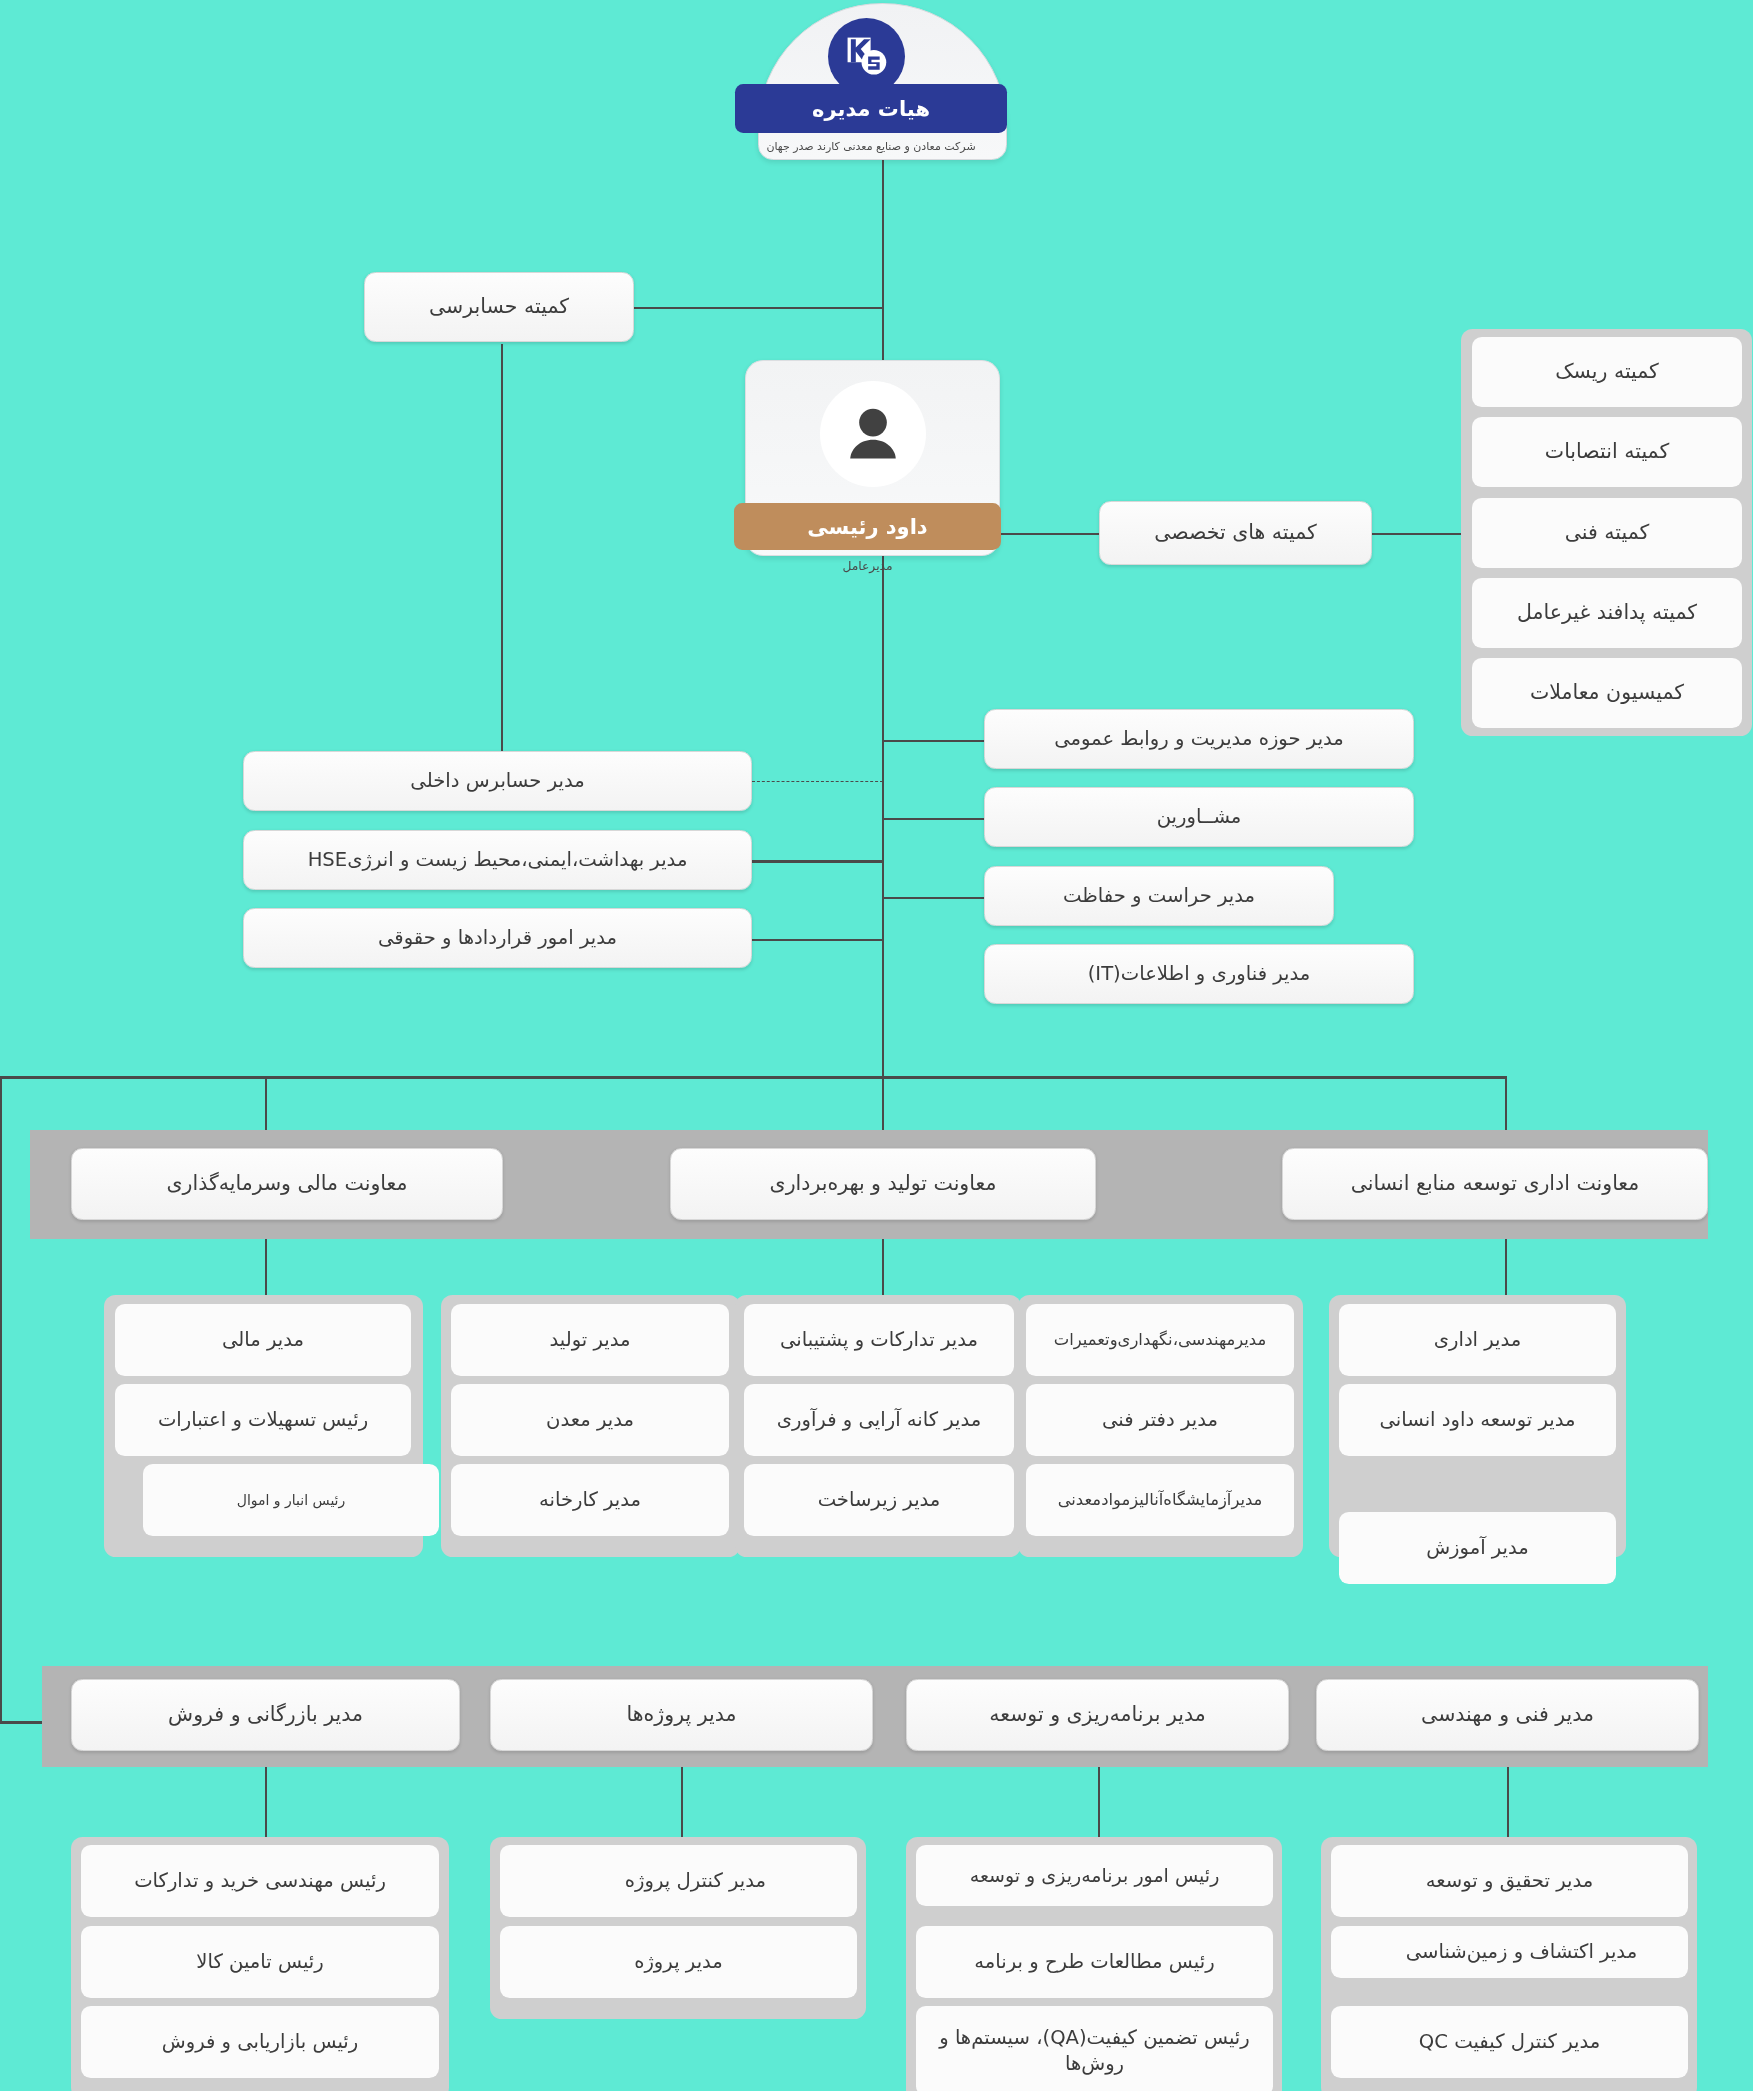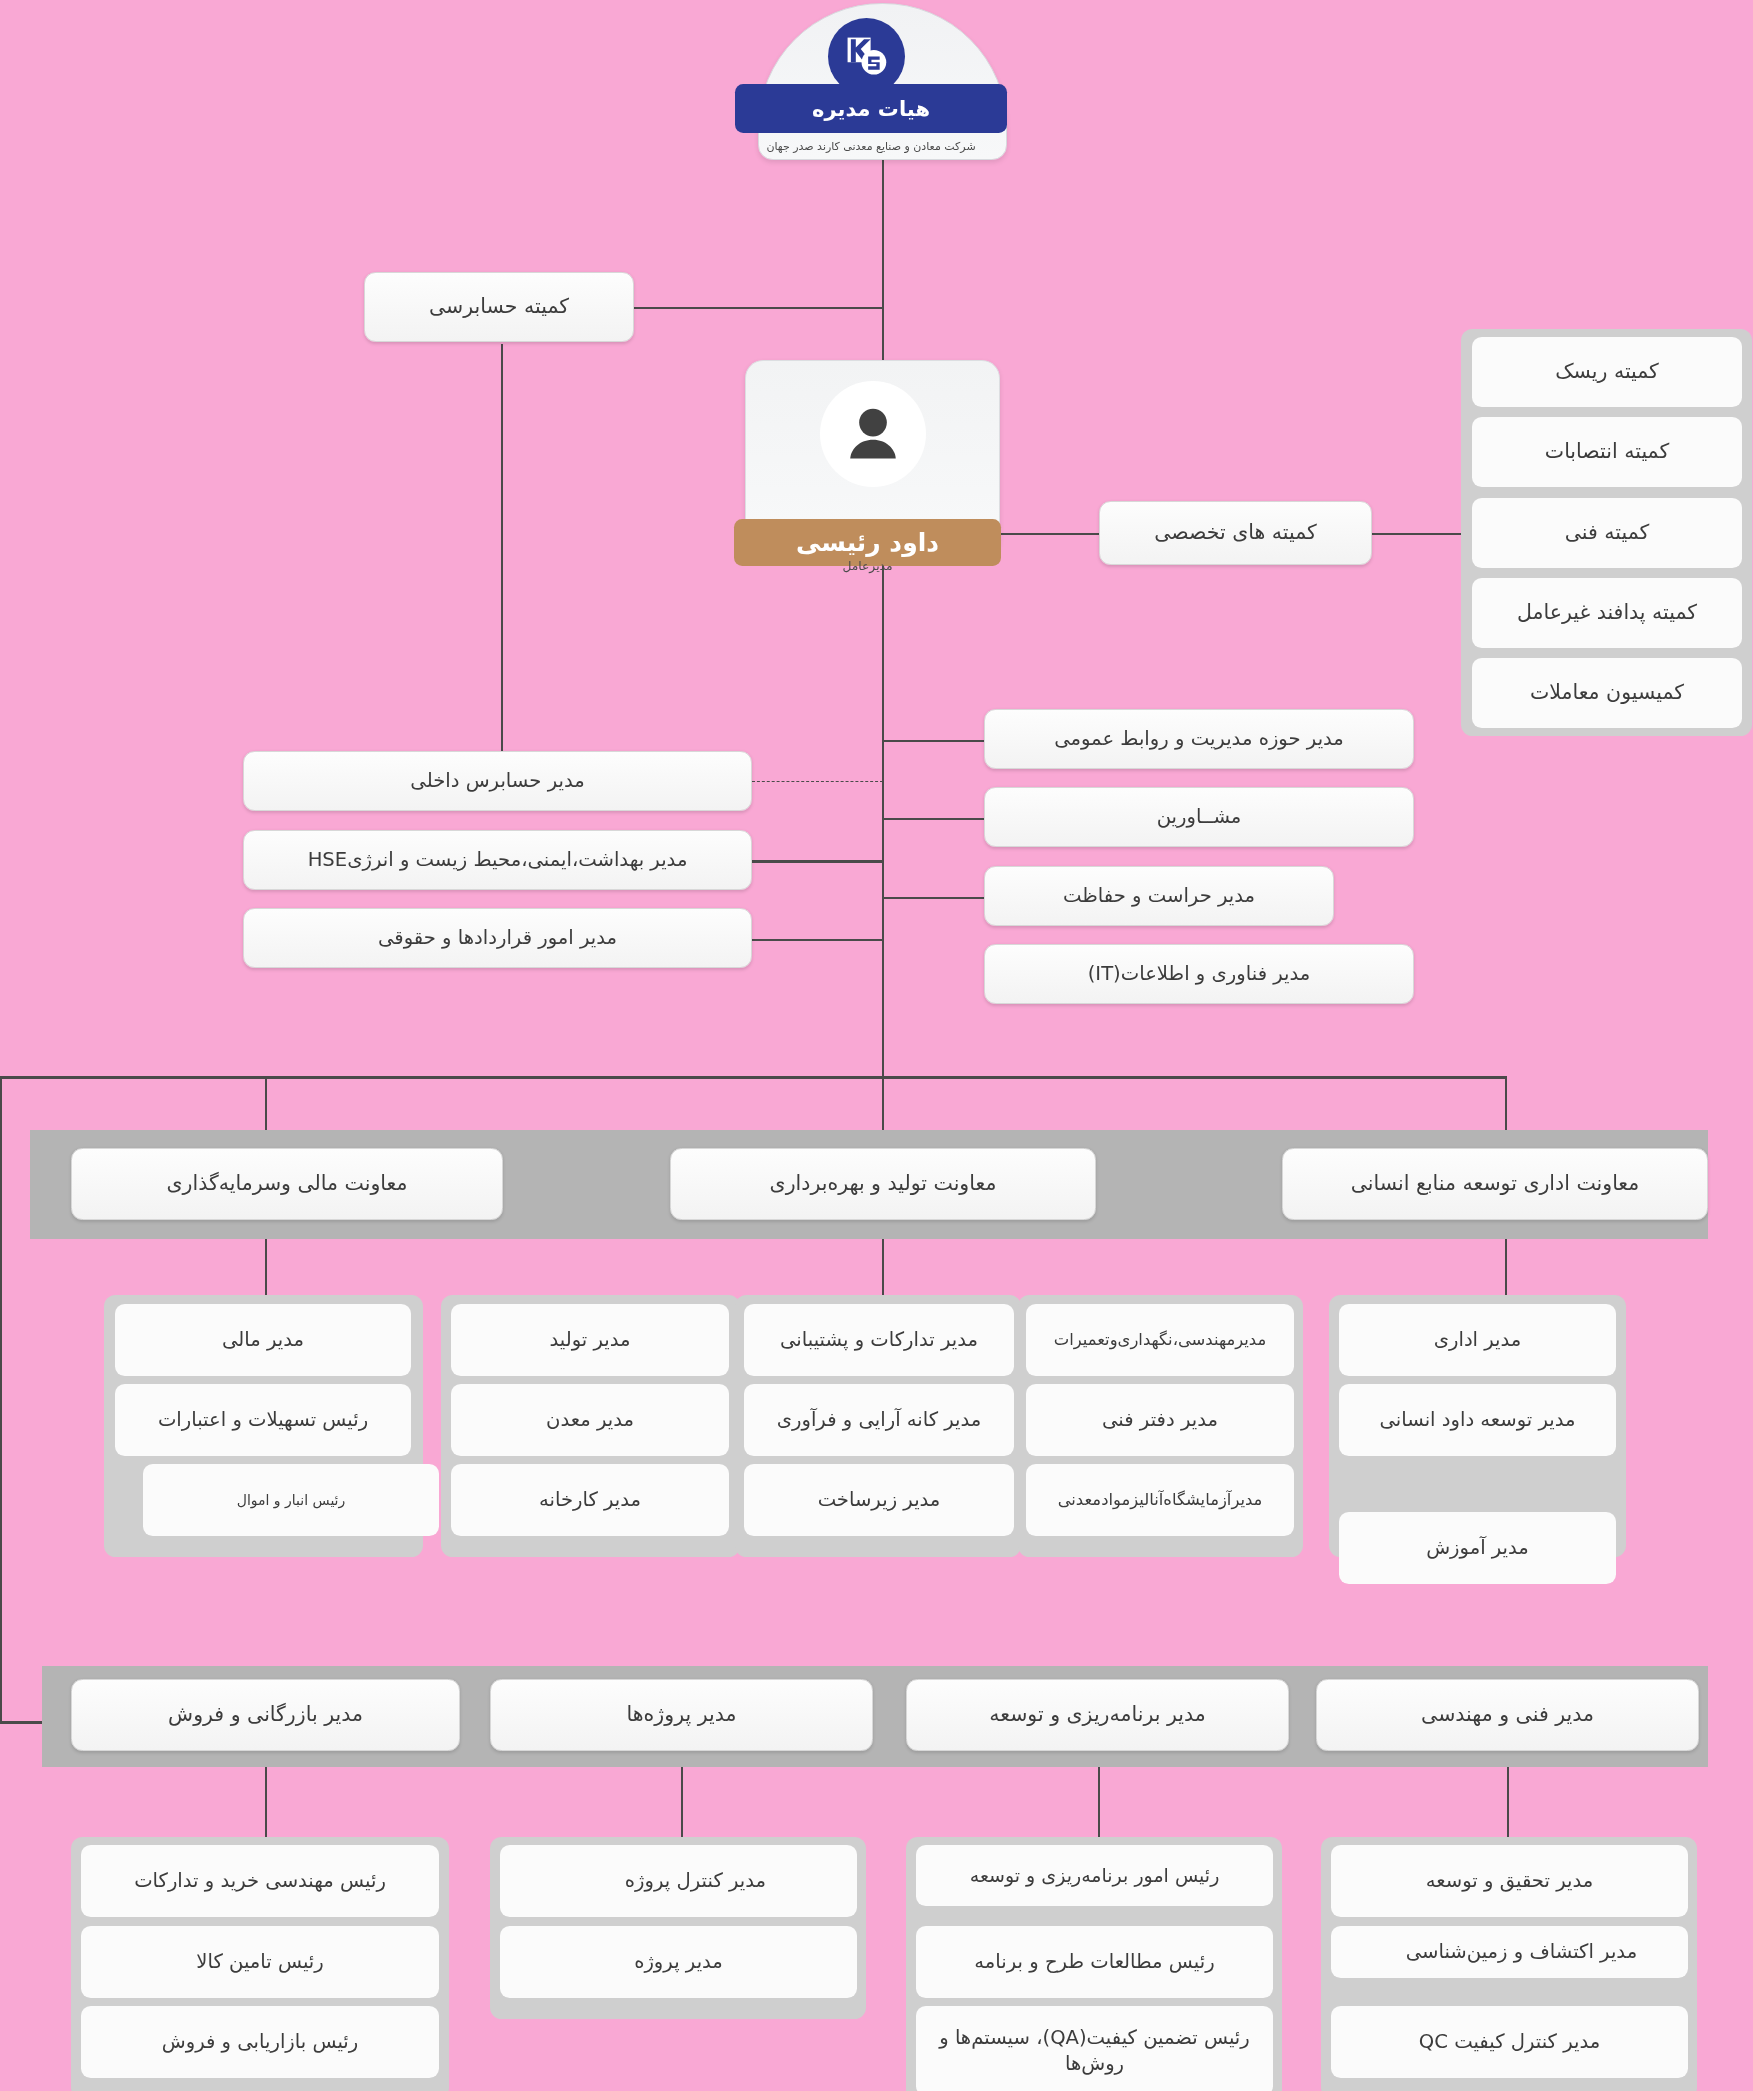--- a/index.html
+++ b/index.html
@@ -6,21 +6,21 @@
   html,body{margin:0;padding:0;background:#ffffff;}
   body{
     font-family:"DejaVu Sans","Liberation Sans",sans-serif;
     color:#3a3a3a;
   }
   #root{
     position:relative;
     width:1754px;
     height:2092px;
     overflow:hidden;
-    background:#f9a8d4;
+    background:#5eead4;
   }
   
   .box{
     position:absolute;
     box-sizing:border-box;
     background:linear-gradient(180deg,#fdfdfd 0%,#f3f3f3 100%);
     border:0.8px solid #d8d8d8;
     border-radius:11.5px;
     box-shadow:0 1.6px 3.3px rgba(0,0,0,.13);
     display:flex;
@@ -92,21 +92,21 @@
   }
   #ceo-avatar{
     position:absolute;left:821px;top:381px;width:106px;height:106px;
     border-radius:50%;background:#ffffff;
     display:flex;align-items:center;justify-content:center;
   }
   #ceo-banner{
     position:absolute;left:735px;top:503px;width:267px;height:47px;
     background:#bf8d5c;border-radius:8.2px;
     display:flex;align-items:center;justify-content:center;
-    color:#ffffff;font-size:25px;font-weight:bold;margin-top:16px;
+    color:#ffffff;font-size:21px;font-weight:bold;
   }
   #ceo-role{
     position:absolute;left:735px;top:555px;width:267px;height:21px;
     display:flex;align-items:center;justify-content:center;
     font-size:12.3px;color:#4a4a4a;
   }
 </style>
 </head>
 <body>
 

